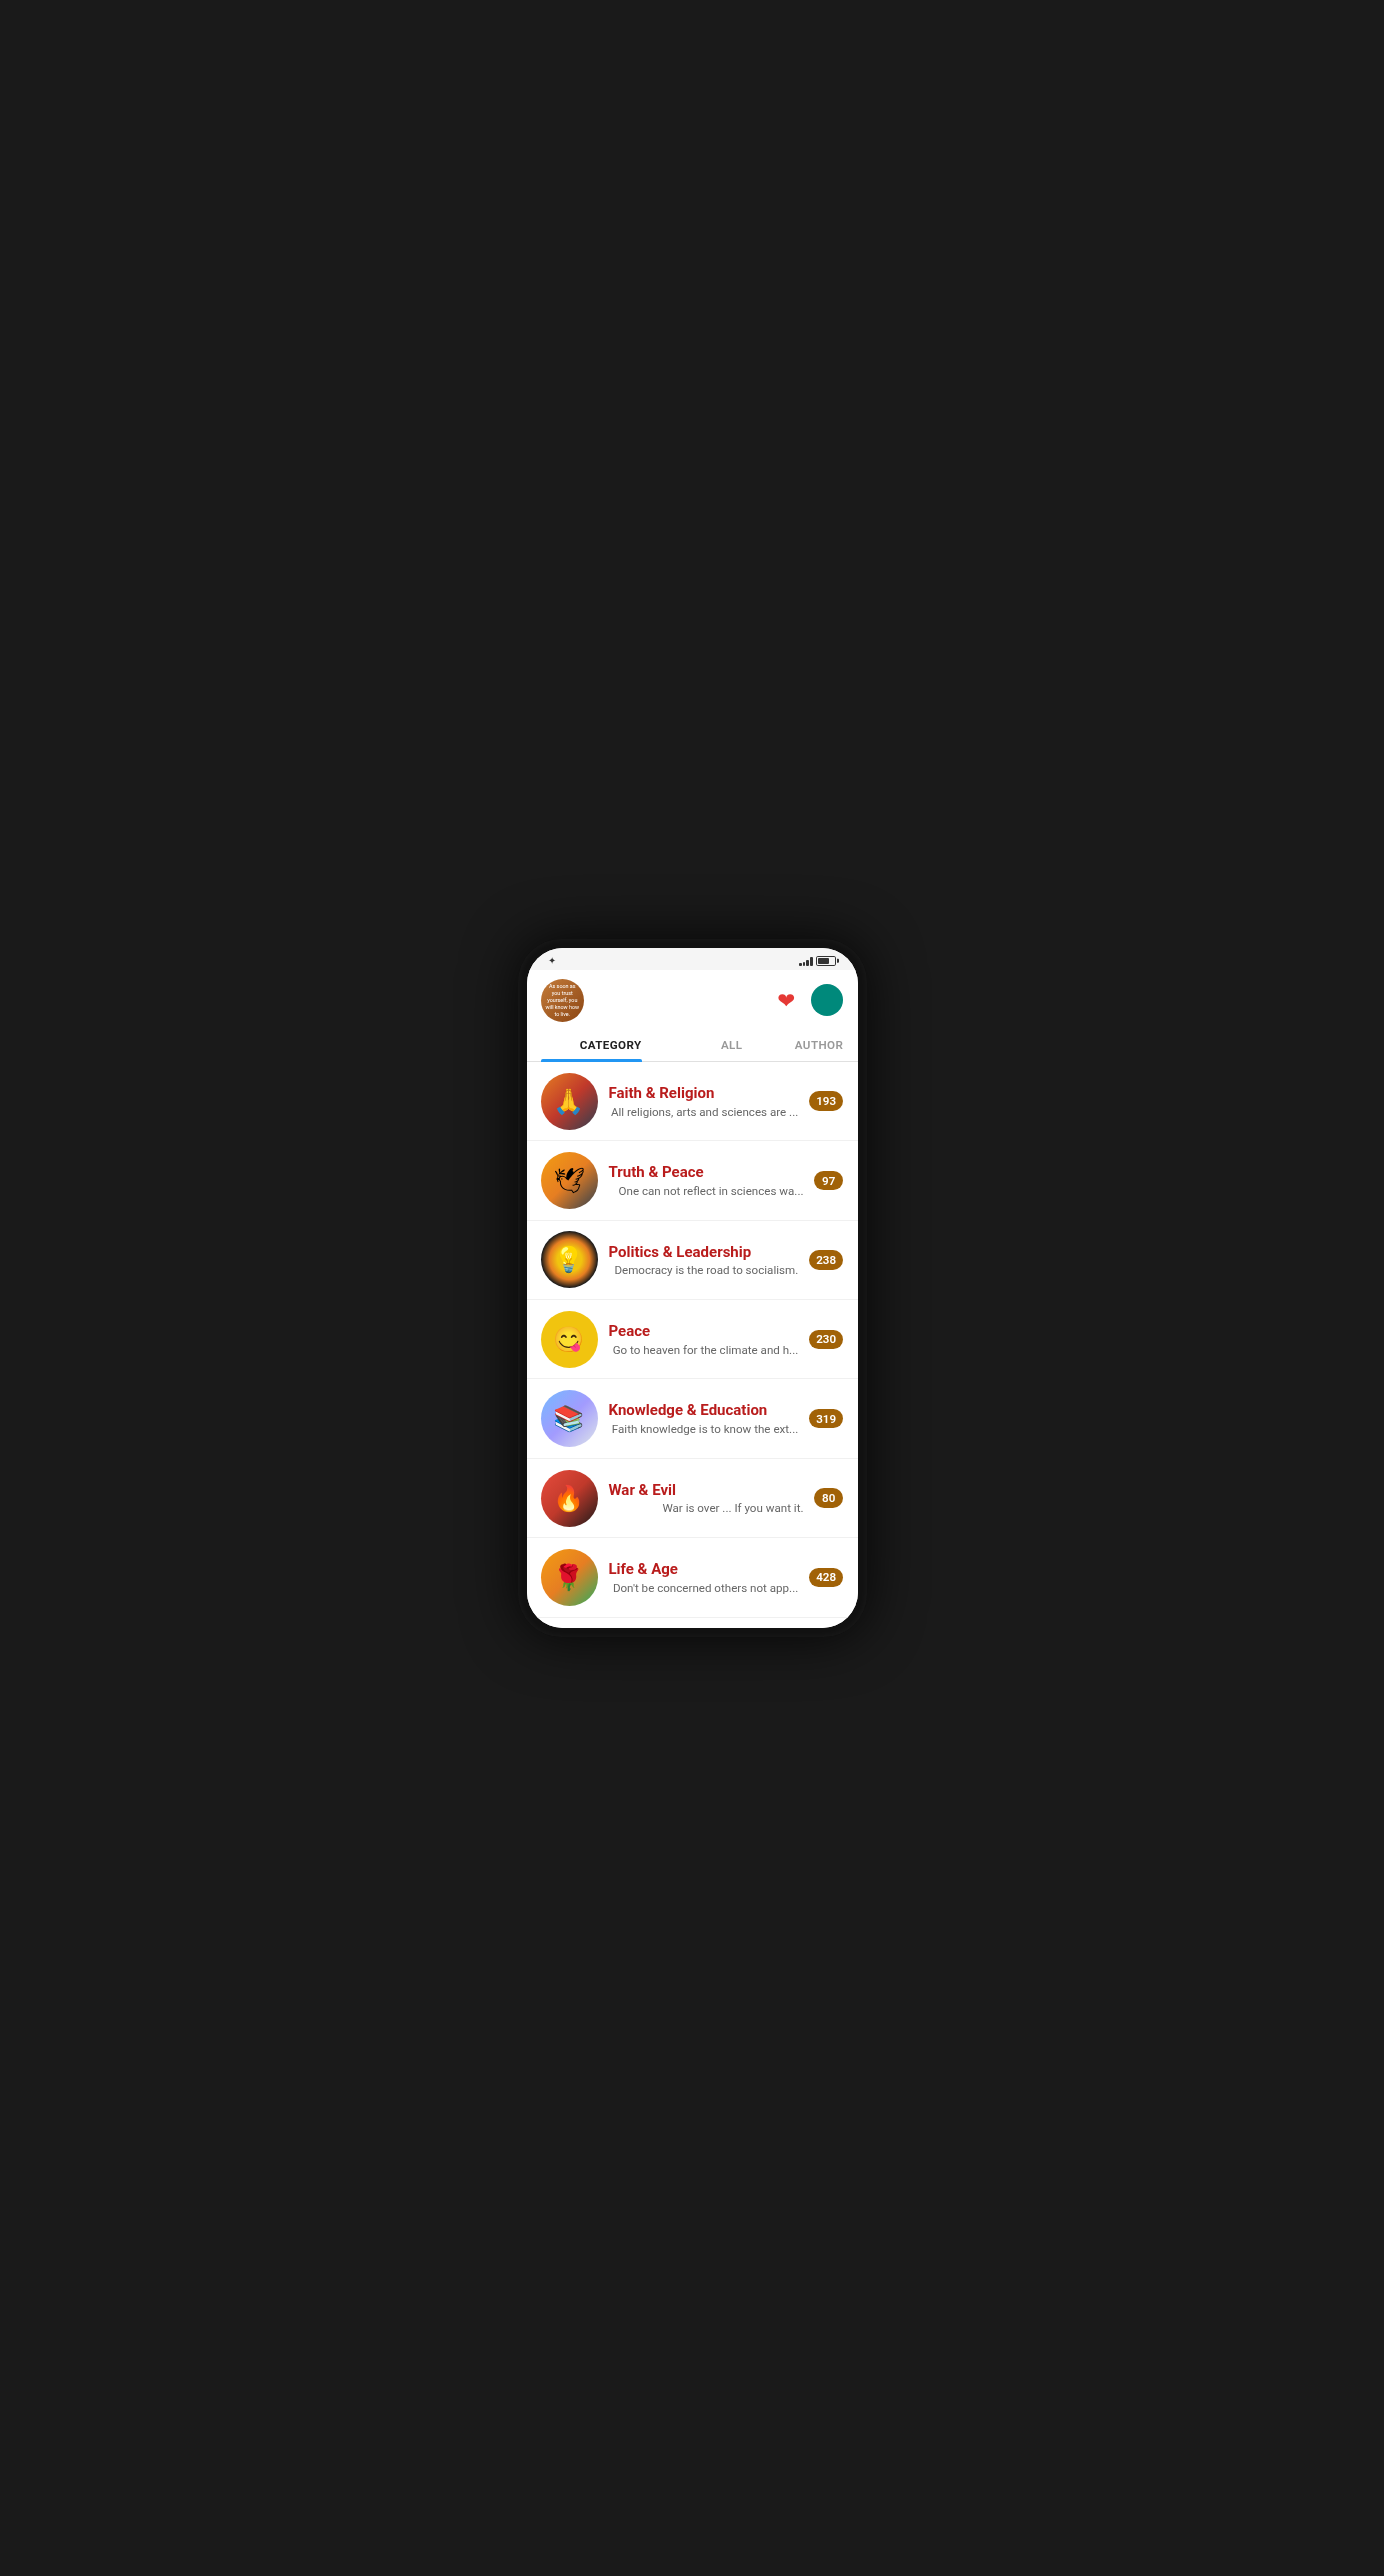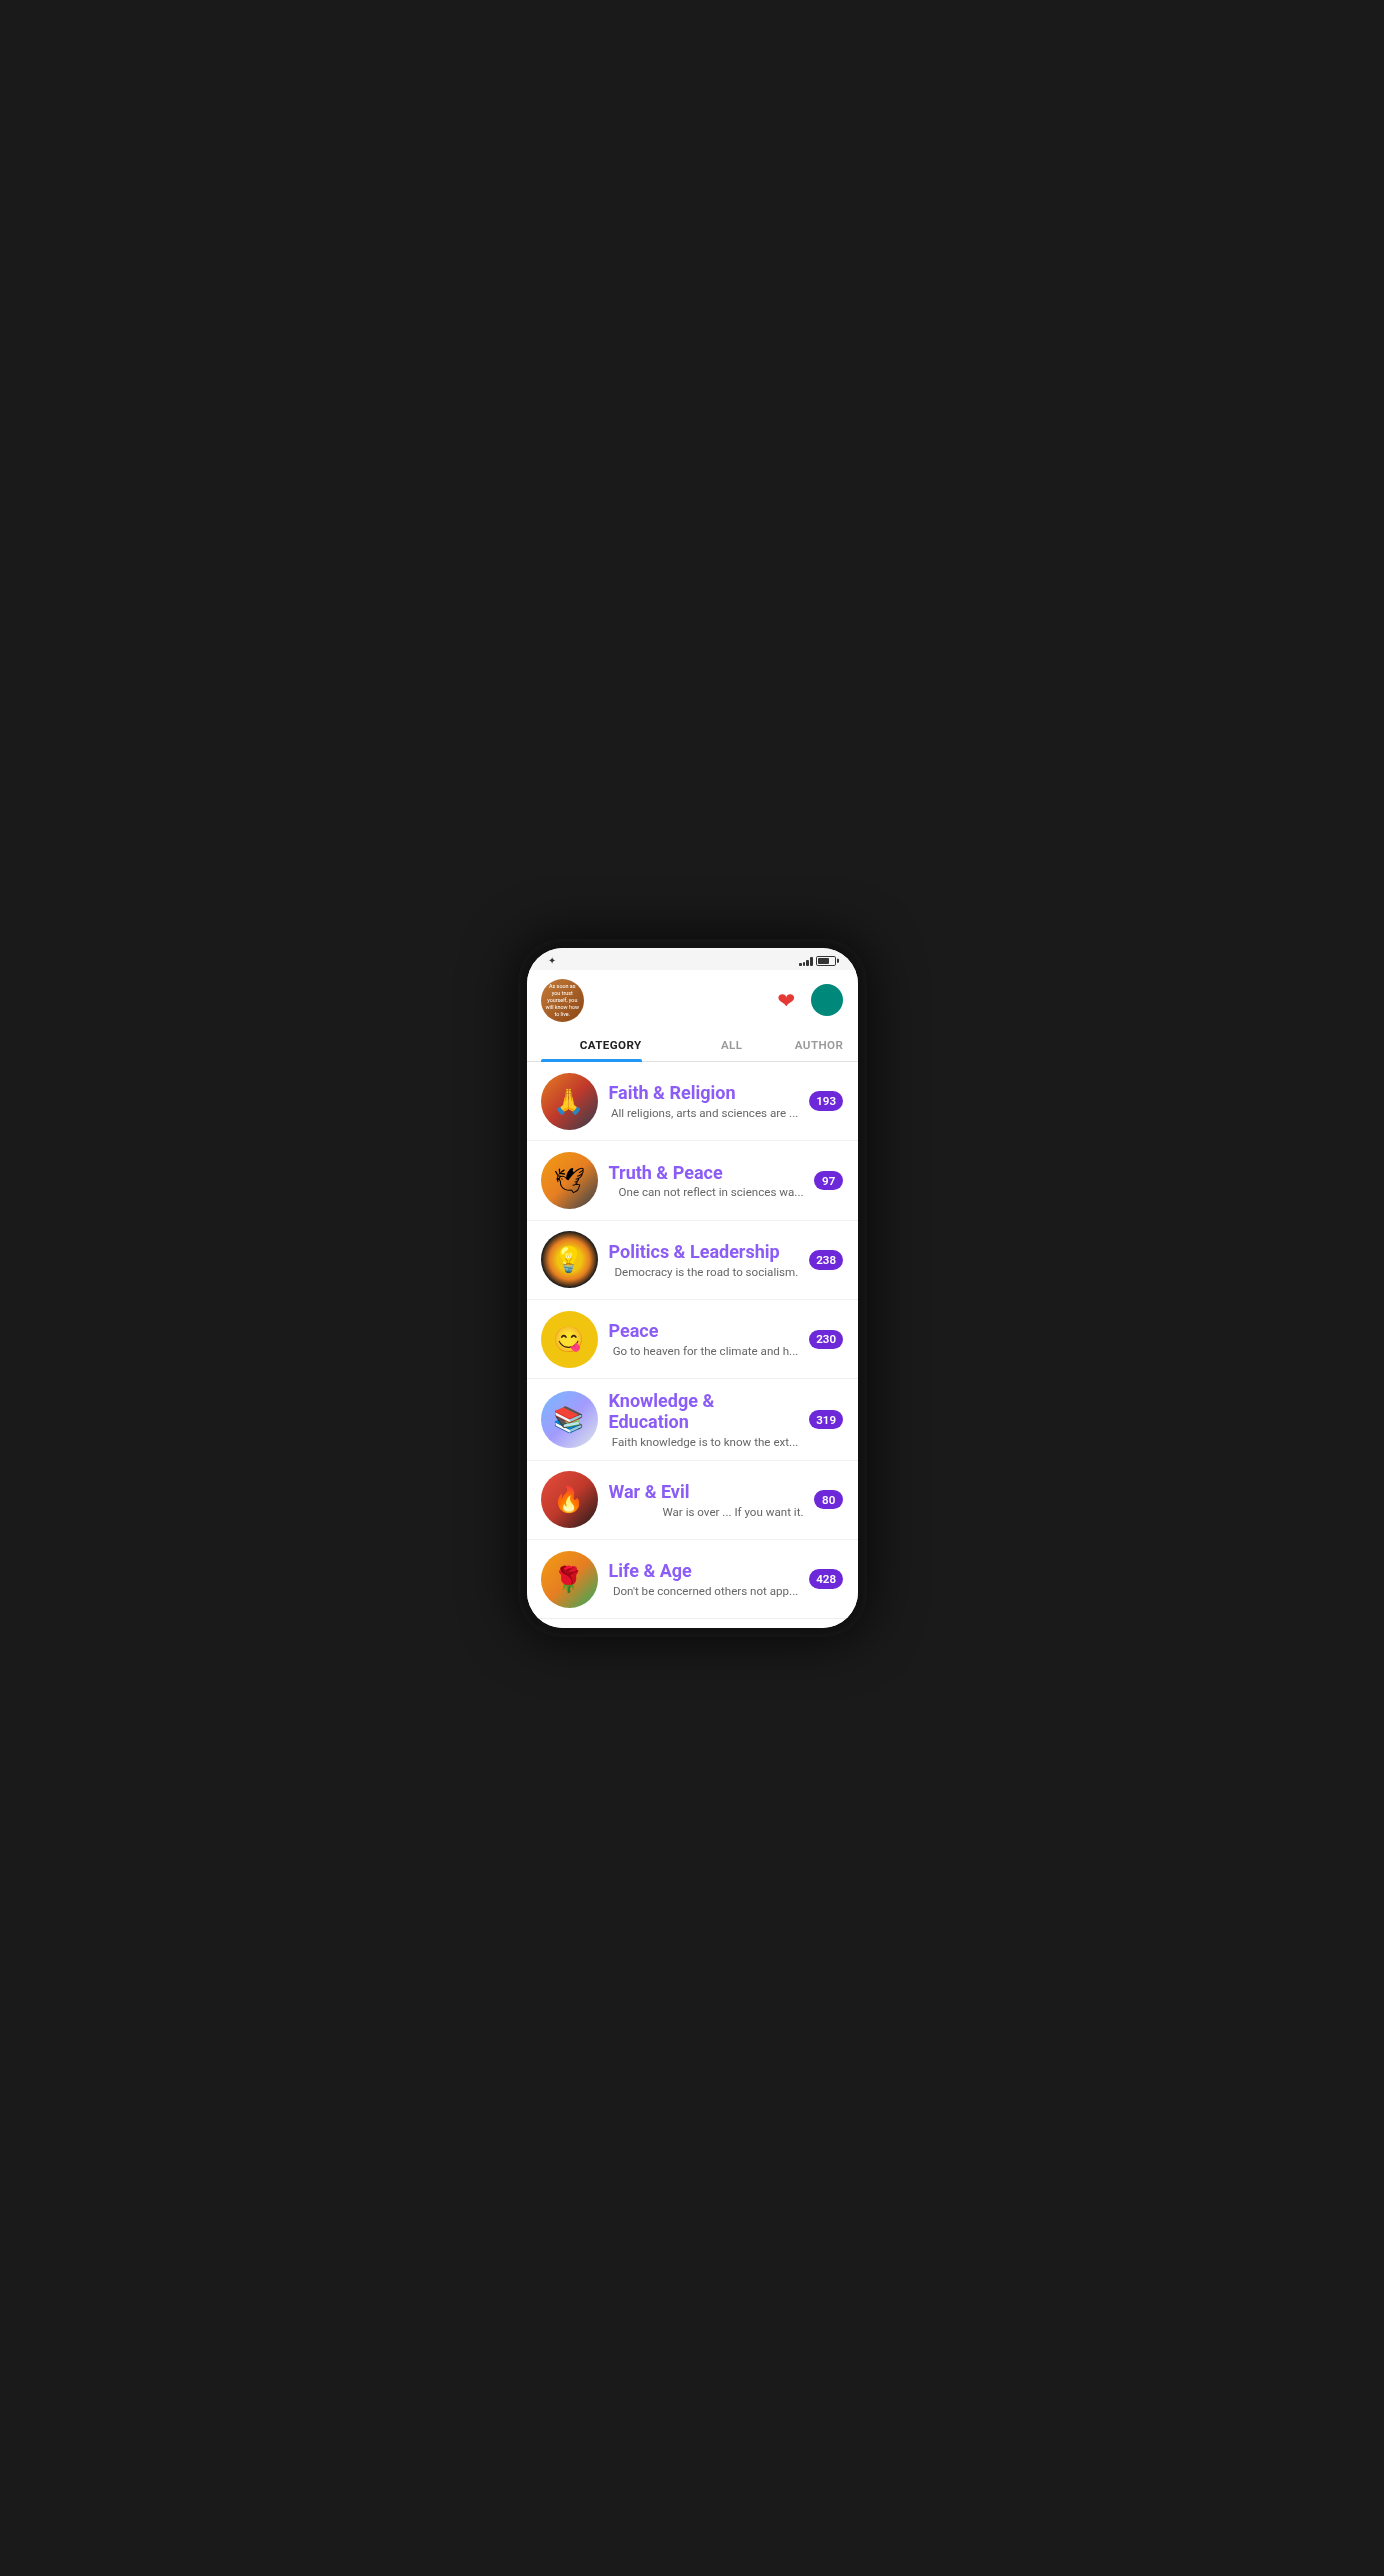--- a/index.html
+++ b/index.html
@@ -190,35 +190,35 @@
       align-items: center;
       padding: 10.7px 14.3px;
       border-bottom: 0.9px solid #f0f0f0;
       gap: 10.7px;
     }
     .category-text {
       flex: 1;
       min-width: 0;
     }
     .category-name {
-      font-size: 18px;
+      font-size: 15px;
       font-weight: 700;
-      color: #8b5cf6;
+      color: #b91c1c;
       margin-bottom: 2.7px;
     }
     .category-desc {
       font-size: 11.6px;
       color: #666;
       white-space: nowrap;
       overflow: hidden;
       text-overflow: ellipsis;
       text-align: right;
     }
     .category-count {
-      background: #6d28d9;
+      background: #a16207;
       color: #fff;
       border-radius: 10.7px;
       padding: 2.7px 7.2px;
       font-size: 11.6px;
       font-weight: 600;
       flex-shrink: 0;
       min-width: 29px;
       text-align: center;
     }
     

